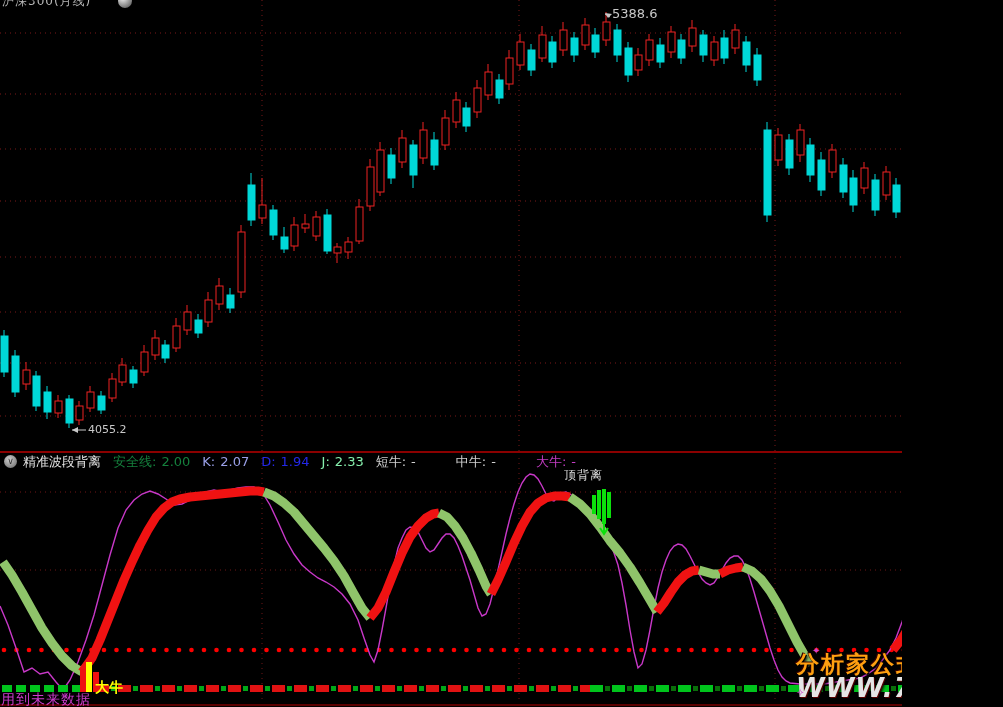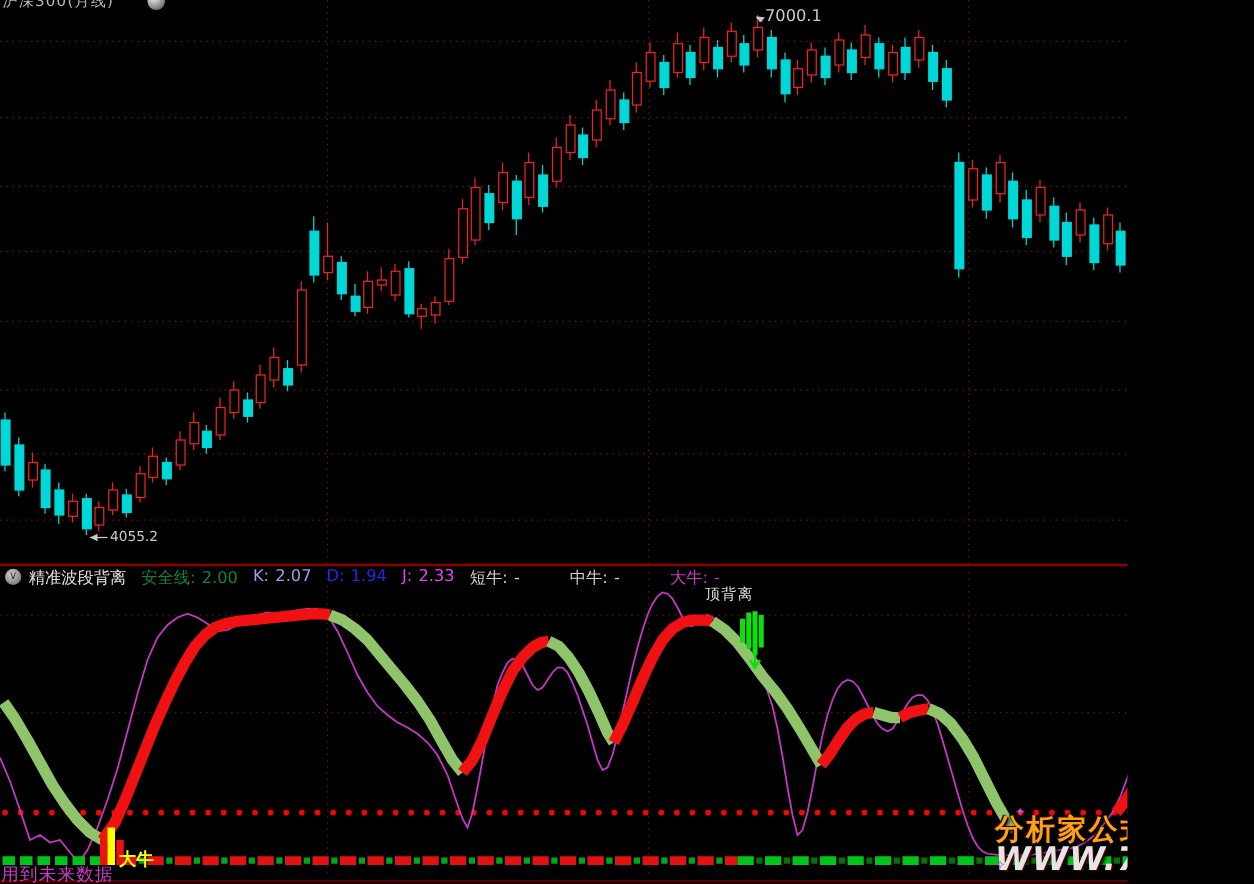--- a/index.html
+++ b/index.html
@@ -450,30 +450,30 @@
         <rect x="86" y="662" width="6" height="30" fill="#ffff00"></rect>
         <rect x="93" y="672" width="6" height="20" fill="#ee1111"></rect>
       </g>
       <line x1="0" y1="452" x2="1003" y2="452" stroke="#8b0000" stroke-width="2"></line>
       <line x1="0" y1="705" x2="1003" y2="705" stroke="#5a0000" stroke-width="2"></line>
     </svg>
 
   <div id="chart-title" class="overlay">沪深300(月线)</div>
   <div id="window-sphere" class="overlay"></div>
 
-  <div id="anno-high" class="overlay">7000.1</div>
+  <div id="anno-high" class="overlay">5388.6</div>
   <div id="anno-low" class="overlay">4055.2</div>
 
   <div id="ind-header" class="overlay">
     <span id="collapse-btn">∨</span>
     <span class="ind-name">精准波段背离</span>
     <span class="fld" style="color:#15803d"><span>安全线:</span><span class="v">2.00</span></span>
     <span class="fld" style="color:#9aa0e8"><span>K:</span><span class="v">2.07</span></span>
     <span class="fld" style="color:#2428e8"><span>D:</span><span class="v">1.94</span></span>
-    <span class="fld" style="color:#d946ef"><span>J:</span><span class="v">2.33</span></span>
+    <span class="fld" style="color:#86efac"><span>J:</span><span class="v">2.33</span></span>
     <span class="fld wide" style="color:#d0d0d0"><span>短牛:</span><span class="v">-</span></span>
     <span class="fld wide" style="color:#d0d0d0"><span>中牛:</span><span class="v">-</span></span>
     <span class="fld" style="color:#c43cc4"><span>大牛:</span><span class="v">-</span></span>
   </div>
 
   <div id="divergence-label" class="overlay">顶背离</div>
   <div id="bull-label" class="overlay">大牛</div>
   <div id="warning-text" class="overlay">用到未来数据</div>
 
   <div id="logo" class="overlay">

